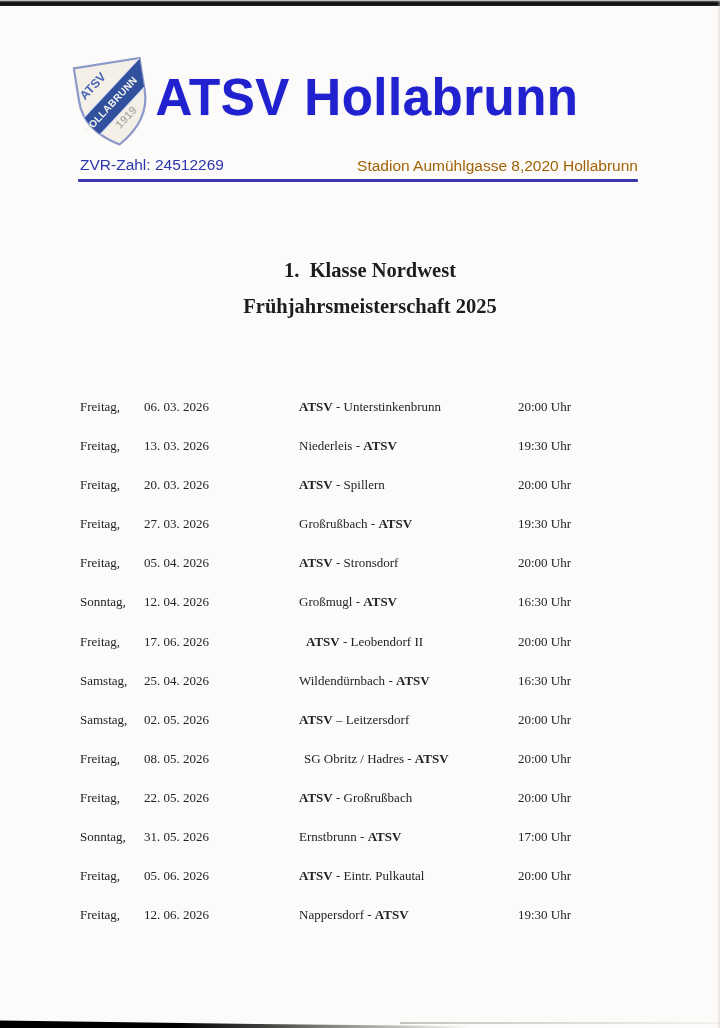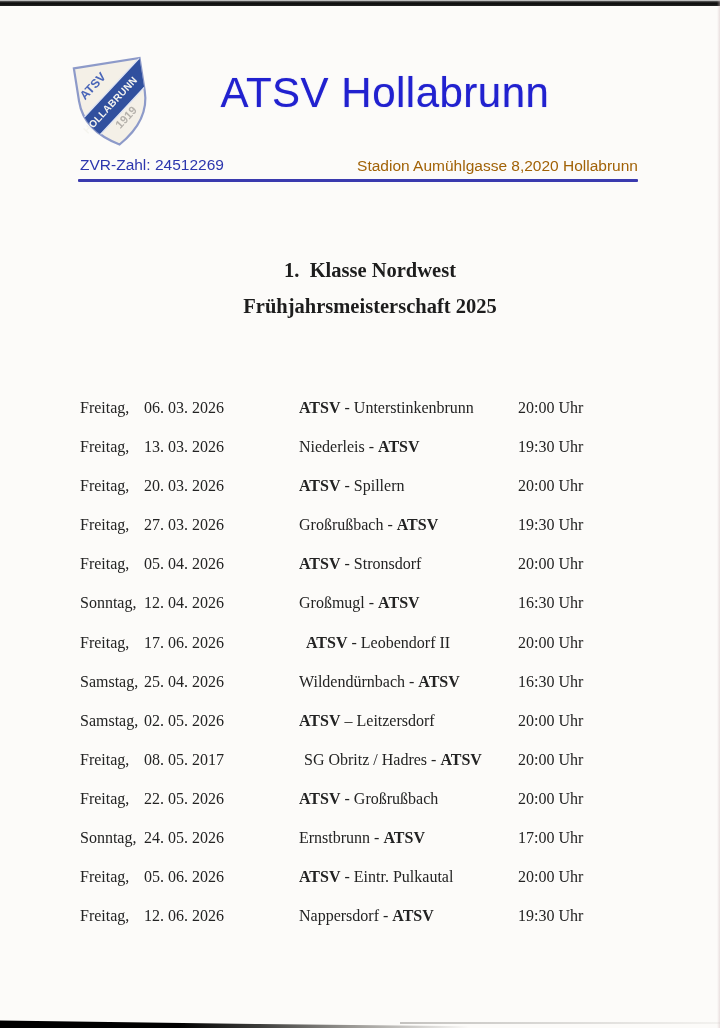--- a/index.html
+++ b/index.html
@@ -13,37 +13,37 @@
     background:linear-gradient(180deg,#f5f5f5 0%,#2b2b2b 30%,#0d0d0d 60%,#242424 100%);}
   .bottom-wedge{position:absolute;bottom:0;left:0;width:470px;height:8px;
     background:linear-gradient(to right,#000 0%,#000 38%,#3c3c3a 55%,#9b9995 75%,rgba(205,203,198,0) 100%);
     clip-path:polygon(0 5%,55% 50%,100% 78%,100% 100%,0 100%);}
   .bottom-line{position:absolute;bottom:4px;left:400px;right:0;height:2px;
     background:linear-gradient(to right,rgba(140,138,134,.5),rgba(200,198,192,.18));}
   .right-edge{position:absolute;top:0;right:0;width:3px;height:100%;
     background:linear-gradient(to right,rgba(200,195,195,0),rgba(210,190,192,.45));}
 
   .logo{position:absolute;left:69px;top:54px;width:88px;height:98px;}
-  .club-name{position:absolute;left:150px;top:71px;width:470px;text-align:center;
-    font-family:"Liberation Sans","DejaVu Sans",sans-serif;font-weight:normal;
-    font-size:42px;line-height:1.05;color:#2121cf;letter-spacing:.5px;white-space:nowrap;
+  .club-name{position:absolute;left:132px;top:71px;width:470px;text-align:center;
+    font-family:"Liberation Sans","DejaVu Sans",sans-serif;font-weight:bold;
+    font-size:51px;line-height:1.05;color:#2121cf;letter-spacing:.5px;white-space:nowrap;
     text-shadow:0 0 1px rgba(33,33,207,.45);}
   .zvr{position:absolute;left:80px;top:156px;
     font-family:"Liberation Sans","DejaVu Sans",sans-serif;font-size:15.5px;color:#2c36ad;text-align:right;}
   .address{position:absolute;right:82px;top:157px;
     font-family:"Liberation Sans","DejaVu Sans",sans-serif;font-size:15.5px;color:#a16207;}
   .rule{position:absolute;left:78px;top:179px;width:560px;height:3px;background:#3a3aae;border-radius:1px;}
 
   .h1,.h2{position:absolute;left:5px;width:730px;text-align:center;font-weight:bold;
     font-size:20.5px;color:#1d1d1d;white-space:pre;}
   .h1{top:259px;}
   .h2{top:295px;}
 
   .fixtures{position:absolute;left:0;top:399px;right:0;}
-  .frow{position:relative;height:39.1px;font-size:16px;}
+  .frow{position:relative;height:39.1px;font-size:13px;}
   .fday{position:absolute;left:80px;white-space:nowrap;}
   .fdate{position:absolute;left:144px;white-space:nowrap;}
   .fmatch{position:absolute;left:299px;white-space:nowrap;}
   .ftime{position:absolute;left:518px;white-space:nowrap;}
   .b{font-weight:bold;}
 </style>
 </head>
 <body>
 
 <div class="scan">
@@ -126,33 +126,33 @@
         <span class="ftime">16:30 Uhr</span>
       </div>
       <div class="frow">
         <span class="fday">Samstag,</span>
         <span class="fdate">02. 05. 2026</span>
         <span class="fmatch"><span class="b">ATSV</span><span class=""> – </span><span class="">Leitzersdorf</span></span>
         <span class="ftime">20:00 Uhr</span>
       </div>
       <div class="frow">
         <span class="fday">Freitag,</span>
-        <span class="fdate">08. 05. 2017</span>
+        <span class="fdate">08. 05. 2026</span>
         <span class="fmatch" style="left: 304px;"><span class="">SG Obritz / Hadres</span><span class=""> - </span><span class="b">ATSV</span></span>
         <span class="ftime">20:00 Uhr</span>
       </div>
       <div class="frow">
         <span class="fday">Freitag,</span>
         <span class="fdate">22. 05. 2026</span>
         <span class="fmatch"><span class="b">ATSV</span><span class=""> - </span><span class="">Großrußbach</span></span>
         <span class="ftime">20:00 Uhr</span>
       </div>
       <div class="frow">
         <span class="fday">Sonntag,</span>
-        <span class="fdate">24. 05. 2026</span>
+        <span class="fdate">31. 05. 2026</span>
         <span class="fmatch"><span class="">Ernstbrunn</span><span class=""> - </span><span class="b">ATSV</span></span>
         <span class="ftime">17:00 Uhr</span>
       </div>
       <div class="frow">
         <span class="fday">Freitag,</span>
         <span class="fdate">05. 06. 2026</span>
         <span class="fmatch"><span class="b">ATSV</span><span class=""> - </span><span class="">Eintr. Pulkautal</span></span>
         <span class="ftime">20:00 Uhr</span>
       </div>
       <div class="frow">

